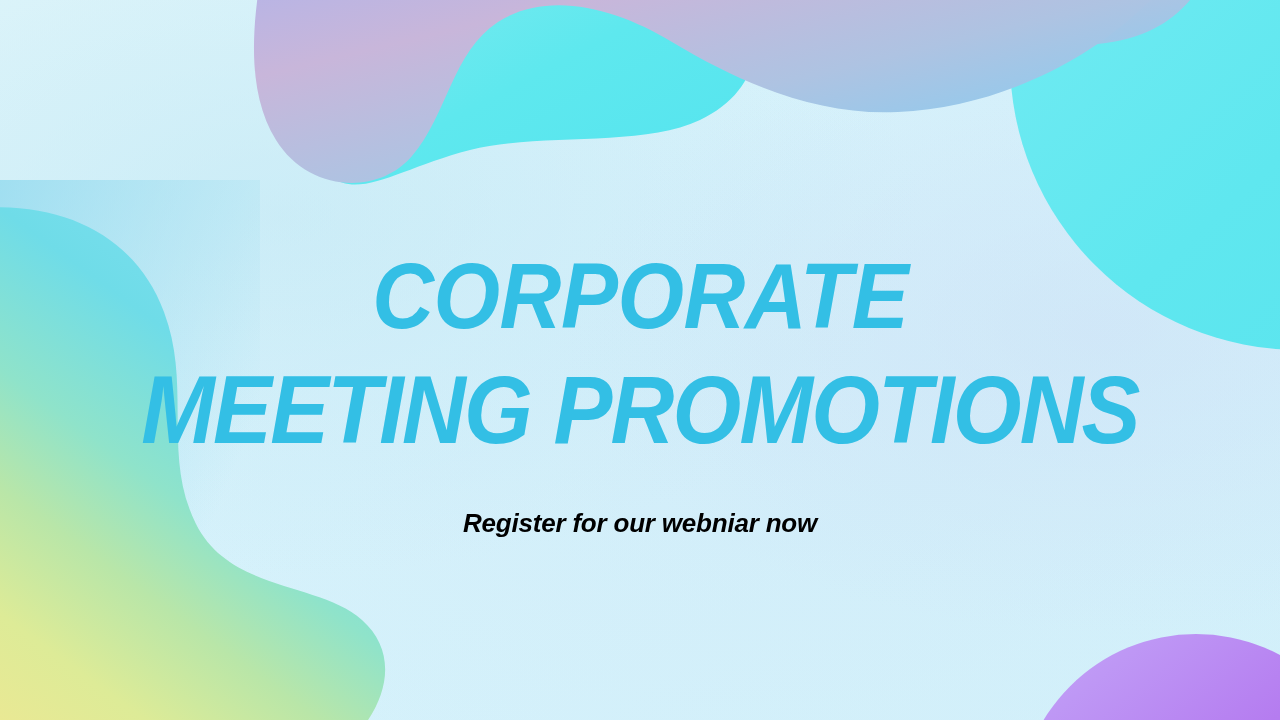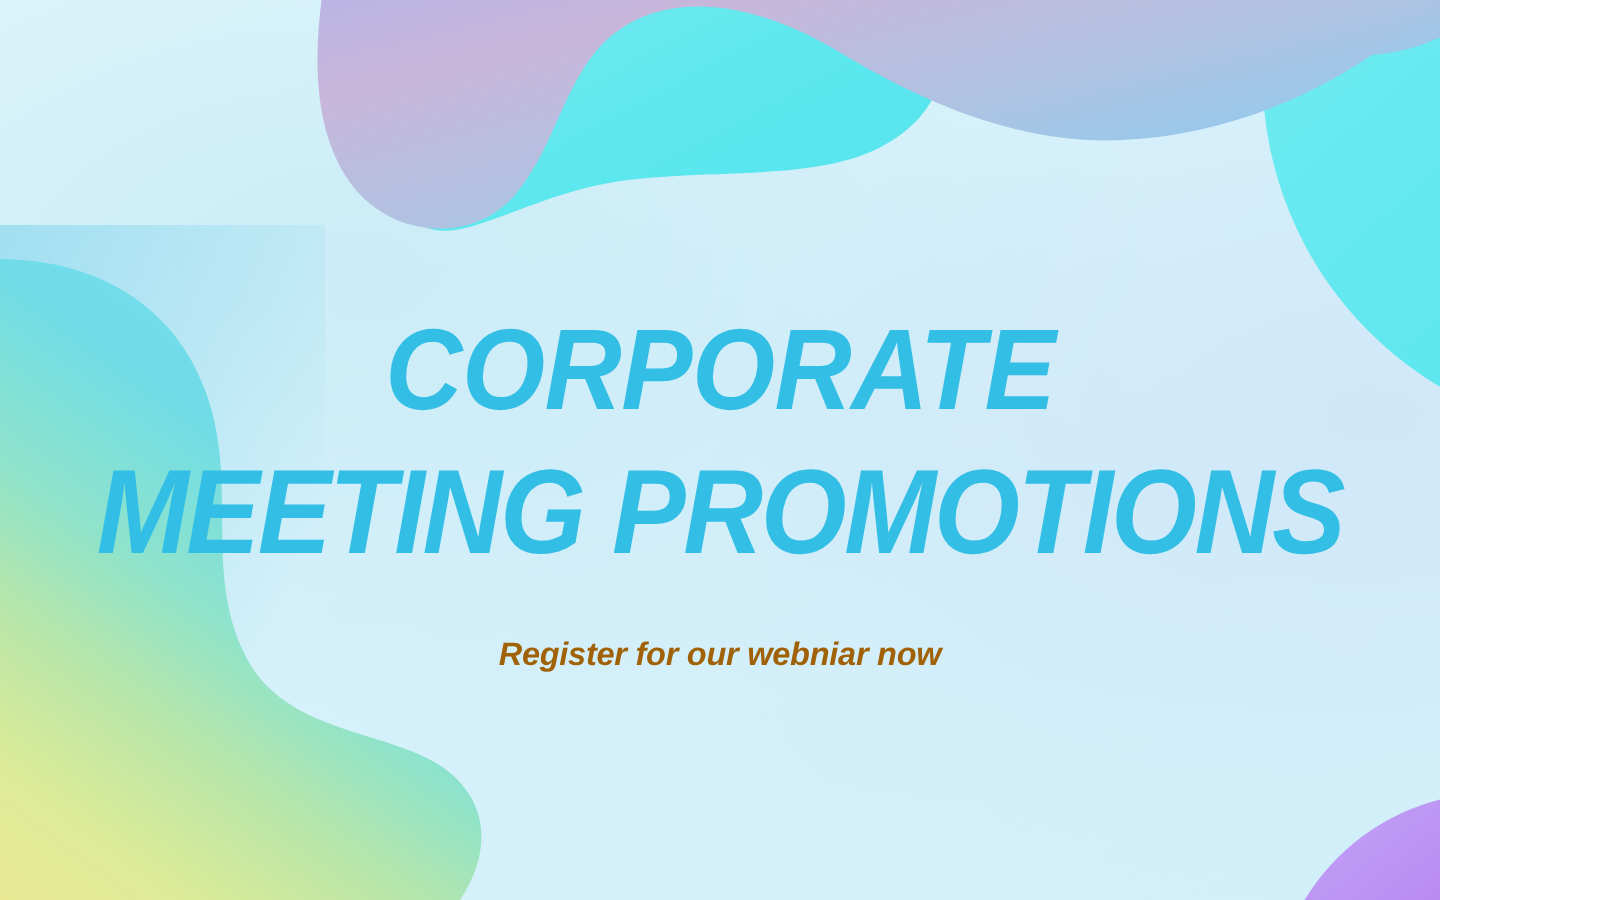--- a/index.html
+++ b/index.html
@@ -2,21 +2,21 @@
 <html><head>
 <meta charset="utf-8">
 <style>
   html, body {
     margin: 0;
     padding: 0;
     background: #ffffff;
   }
   #slide {
     position: relative;
-    width: 1152px;
+    width: 1280px;
     height: 720px;
     overflow: hidden;
     background: #d8f3fb;
     font-family: "Liberation Sans", sans-serif;
     text-decoration: underline;
   }
   #bg-svg {
     position: absolute;
     inset: 0;
     width: 1280px;
@@ -48,21 +48,21 @@
     transform: scaleX(0.93);
   }
   #title-line-2 {
     margin-top: 20px;
     font-size: 96px;
     transform: scaleX(0.92);
     letter-spacing: -2px;
   }
   #subtitle {
     margin-top: 52px;
-    color: #a16207;
+    color: #000000;
     font-family: "Liberation Sans", sans-serif;
     font-weight: bold;
     font-style: italic;
     font-size: 26px;
     line-height: 1;
     white-space: nowrap;
     letter-spacing: -0.2px;
   }
 </style>
 </head>

